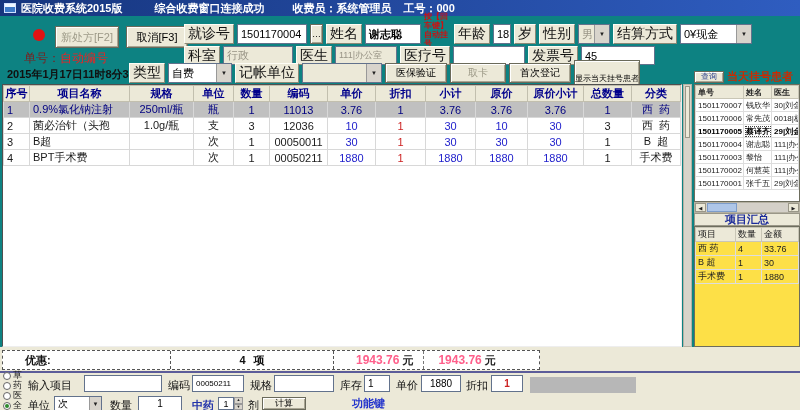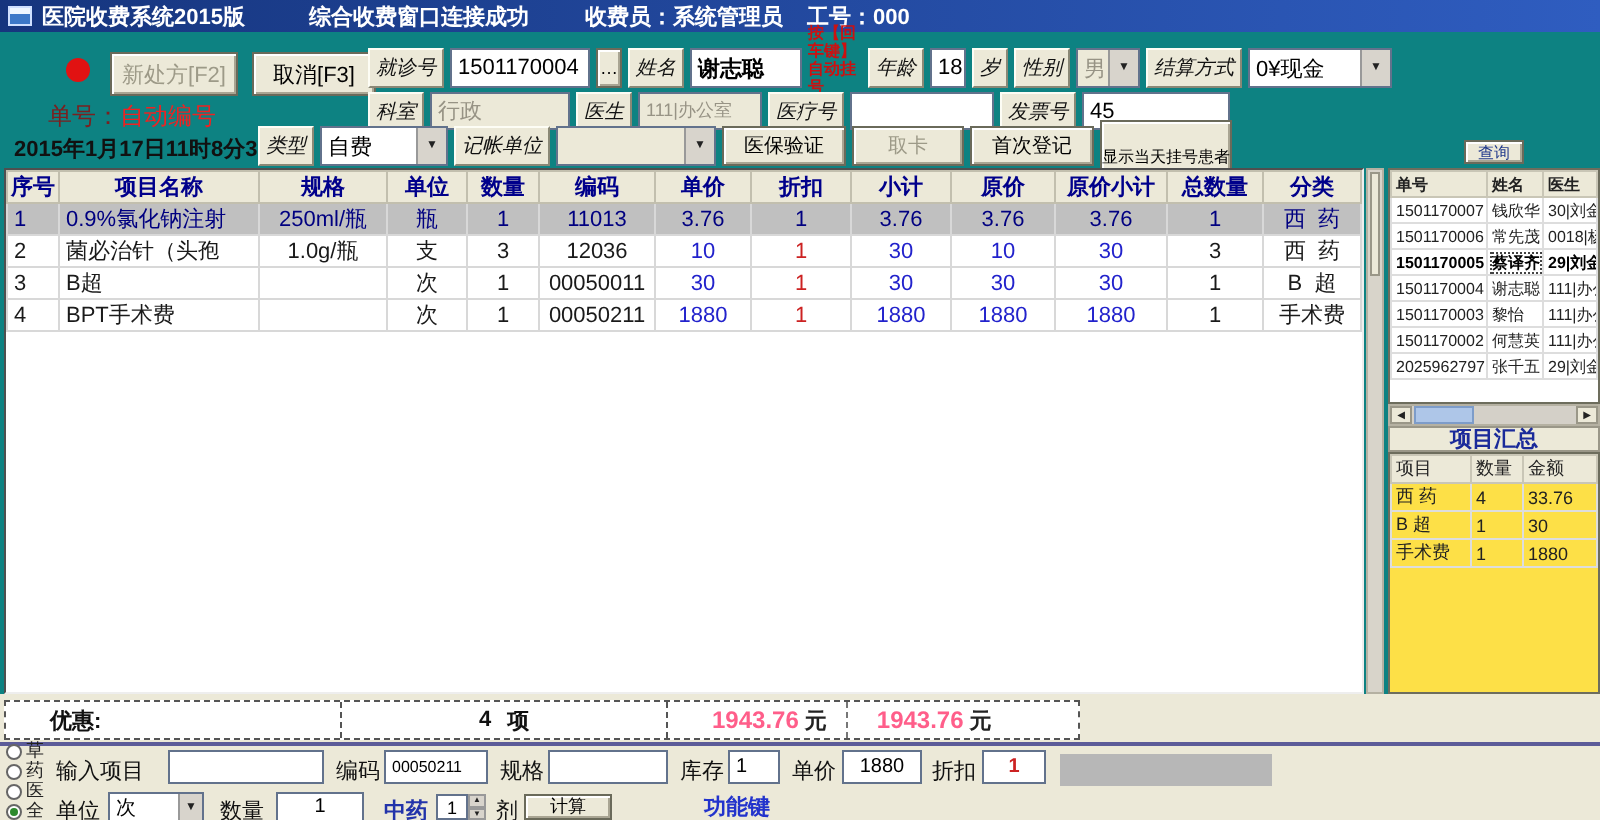--- a/index.html
+++ b/index.html
@@ -7,21 +7,21 @@
   .screen {position:relative;width:800px;height:410px;background:#0d8282;overflow:hidden;}
   .abs {position:absolute;}
 
   
   .titlebar {left:0;top:0;width:800px;height:16px;background:linear-gradient(to right,#16357e,#2f5dc0);
              color:#fff;font-size:11px;font-weight:bold;display:flex;align-items:center;padding:0 4px;}
   .winicon {width:12px;height:10px;border:1px solid #cfe0ff;background:linear-gradient(#eef6ff 0 3px,#3c78c8 3px);margin-right:5px;}
 
   
   .tlabel {background:#ece9d8;border:1px solid;border-color:#fdfdf5 #8a8876 #8a8876 #fdfdf5;
-           font-size:10px;padding:1px 3px;color:#111;white-space:nowrap;display:flex;align-items:center;height:20px;font-style:italic;}
+           font-size:14px;padding:1px 3px;color:#111;white-space:nowrap;display:flex;align-items:center;height:20px;}
   .tinput {background:#fff;border:1px solid #62728c;font-size:11px;padding:1px 3px;color:#000;
            display:flex;align-items:center;white-space:nowrap;overflow:hidden;height:20px;}
   .tinput.dis {background:#ece9d8;color:#979385;}
   .btn {background:#ece9d8;border:1px solid #6a6a5a;box-shadow:inset 1px 1px 0 #fff,inset -1px -1px 0 #a9a593;
         font-size:11px;color:#000;display:flex;align-items:center;justify-content:center;white-space:nowrap;cursor:default;}
   .btn.dis {color:#9d9a88;}
   .frow {display:flex;align-items:flex-start;gap:3px;}
   .dd {display:flex;background:#fff;border:1px solid #62728c;height:20px;}
   .dd .val {flex:1;font-size:11px;padding:1px 3px;display:flex;align-items:center;white-space:nowrap;overflow:hidden;}
   .dd .arr {width:15px;background:#d8d4cc;border-left:1px solid #999;display:flex;align-items:center;justify-content:center;font-size:6px;color:#222;}
@@ -40,21 +40,21 @@
   table.items tr.sel td {color:#000080;}
 
   
   .totals {background:#fff;border:1px dashed #555;display:flex;font-size:11px;align-items:stretch;color:#111;}
   .tseg {display:flex;align-items:center;border-right:1px dashed #555;padding:0 22px;}
   .pink {color:#ff5e8a;font-weight:bold;font-size:12px;}
   .yuan {font-weight:bold;color:#222;margin-left:3px;}
 
   
   .rpanel {display:flex;flex-direction:column;}
-  .rp-head {height:13px;display:flex;align-items:center;gap:3px;margin-bottom:1px;flex-direction:column;}
+  .rp-head {height:13px;display:flex;align-items:center;gap:3px;margin-bottom:1px;}
   .qbtn {width:30px;height:12px;font-size:8px;color:#223a8c;}
   .rp-title {color:#cc2a00;font-weight:bold;font-size:11px;white-space:nowrap;}
   .pwrap {height:118px;background:#fff;border:1px solid #6d6d5d;overflow:hidden;}
   table.ptable {width:100%;border-collapse:collapse;table-layout:fixed;font-size:8px;}
   table.ptable th {background:#ece9d8;border:1px solid #c9c6b6;height:13px;text-align:left;padding-left:2px;font-weight:bold;color:#222;white-space:nowrap;overflow:hidden;}
   table.ptable td {border:1px solid #ddd;height:13px;padding-left:2px;white-space:nowrap;overflow:hidden;color:#222;}
   table.ptable tr.psel td {font-weight:bold;color:#000;}
   table.ptable tr.psel td .focus {outline:1px dotted #444;}
   .hscroll {height:11px;background:#d4d0c8;display:flex;align-items:stretch;border:1px solid #b5b1a2;}
   .harr {width:11px;background:#ece9d8;border:1px solid #9a9788;font-size:5px;display:flex;align-items:center;justify-content:center;color:#222;}
@@ -323,21 +323,21 @@
             <td>1501170003</td>
             <td>黎怡</td>
             <td>111|办公</td>
           </tr>
           <tr>
             <td>1501170002</td>
             <td>何慧英</td>
             <td>111|办公</td>
           </tr>
           <tr>
-            <td>2025962797</td>
+            <td>1501170001</td>
             <td>张千五</td>
             <td>29|刘金保</td>
           </tr>
         </tbody>
       </table>
     </div>
     <div class="hscroll">
       <div class="harr">◀</div>
       <div class="hthumb"></div>
       <div style="flex:1"></div>

